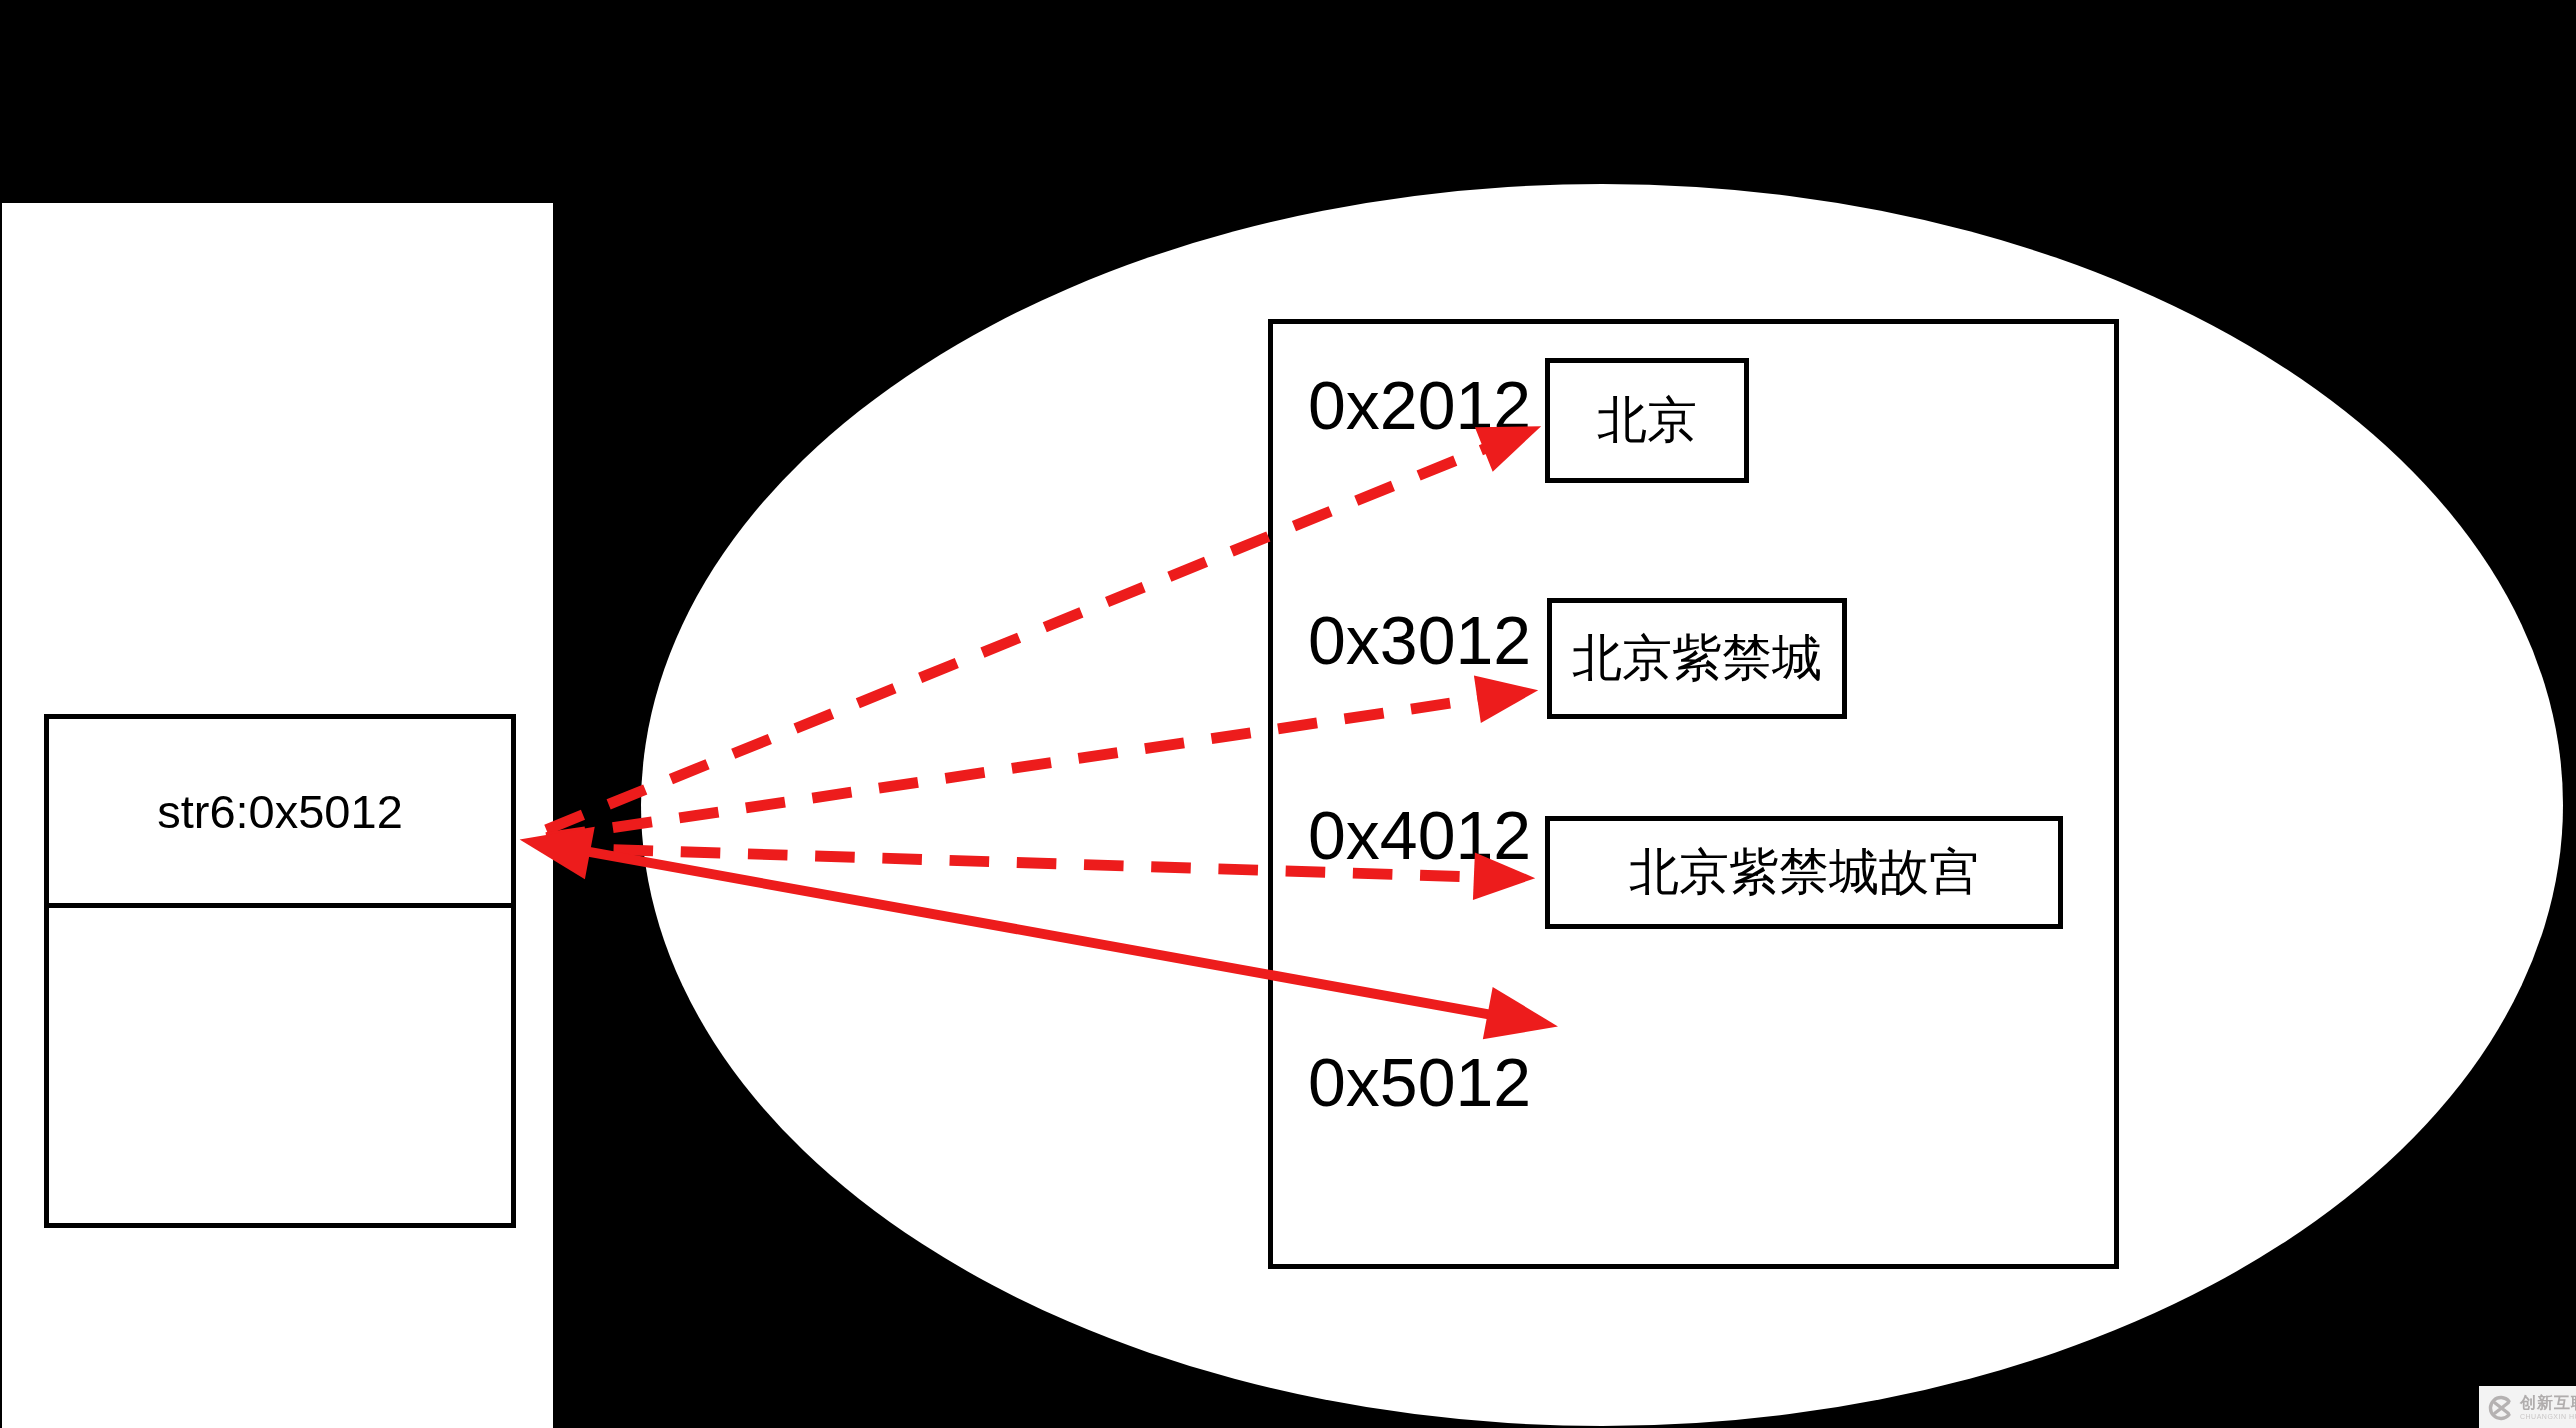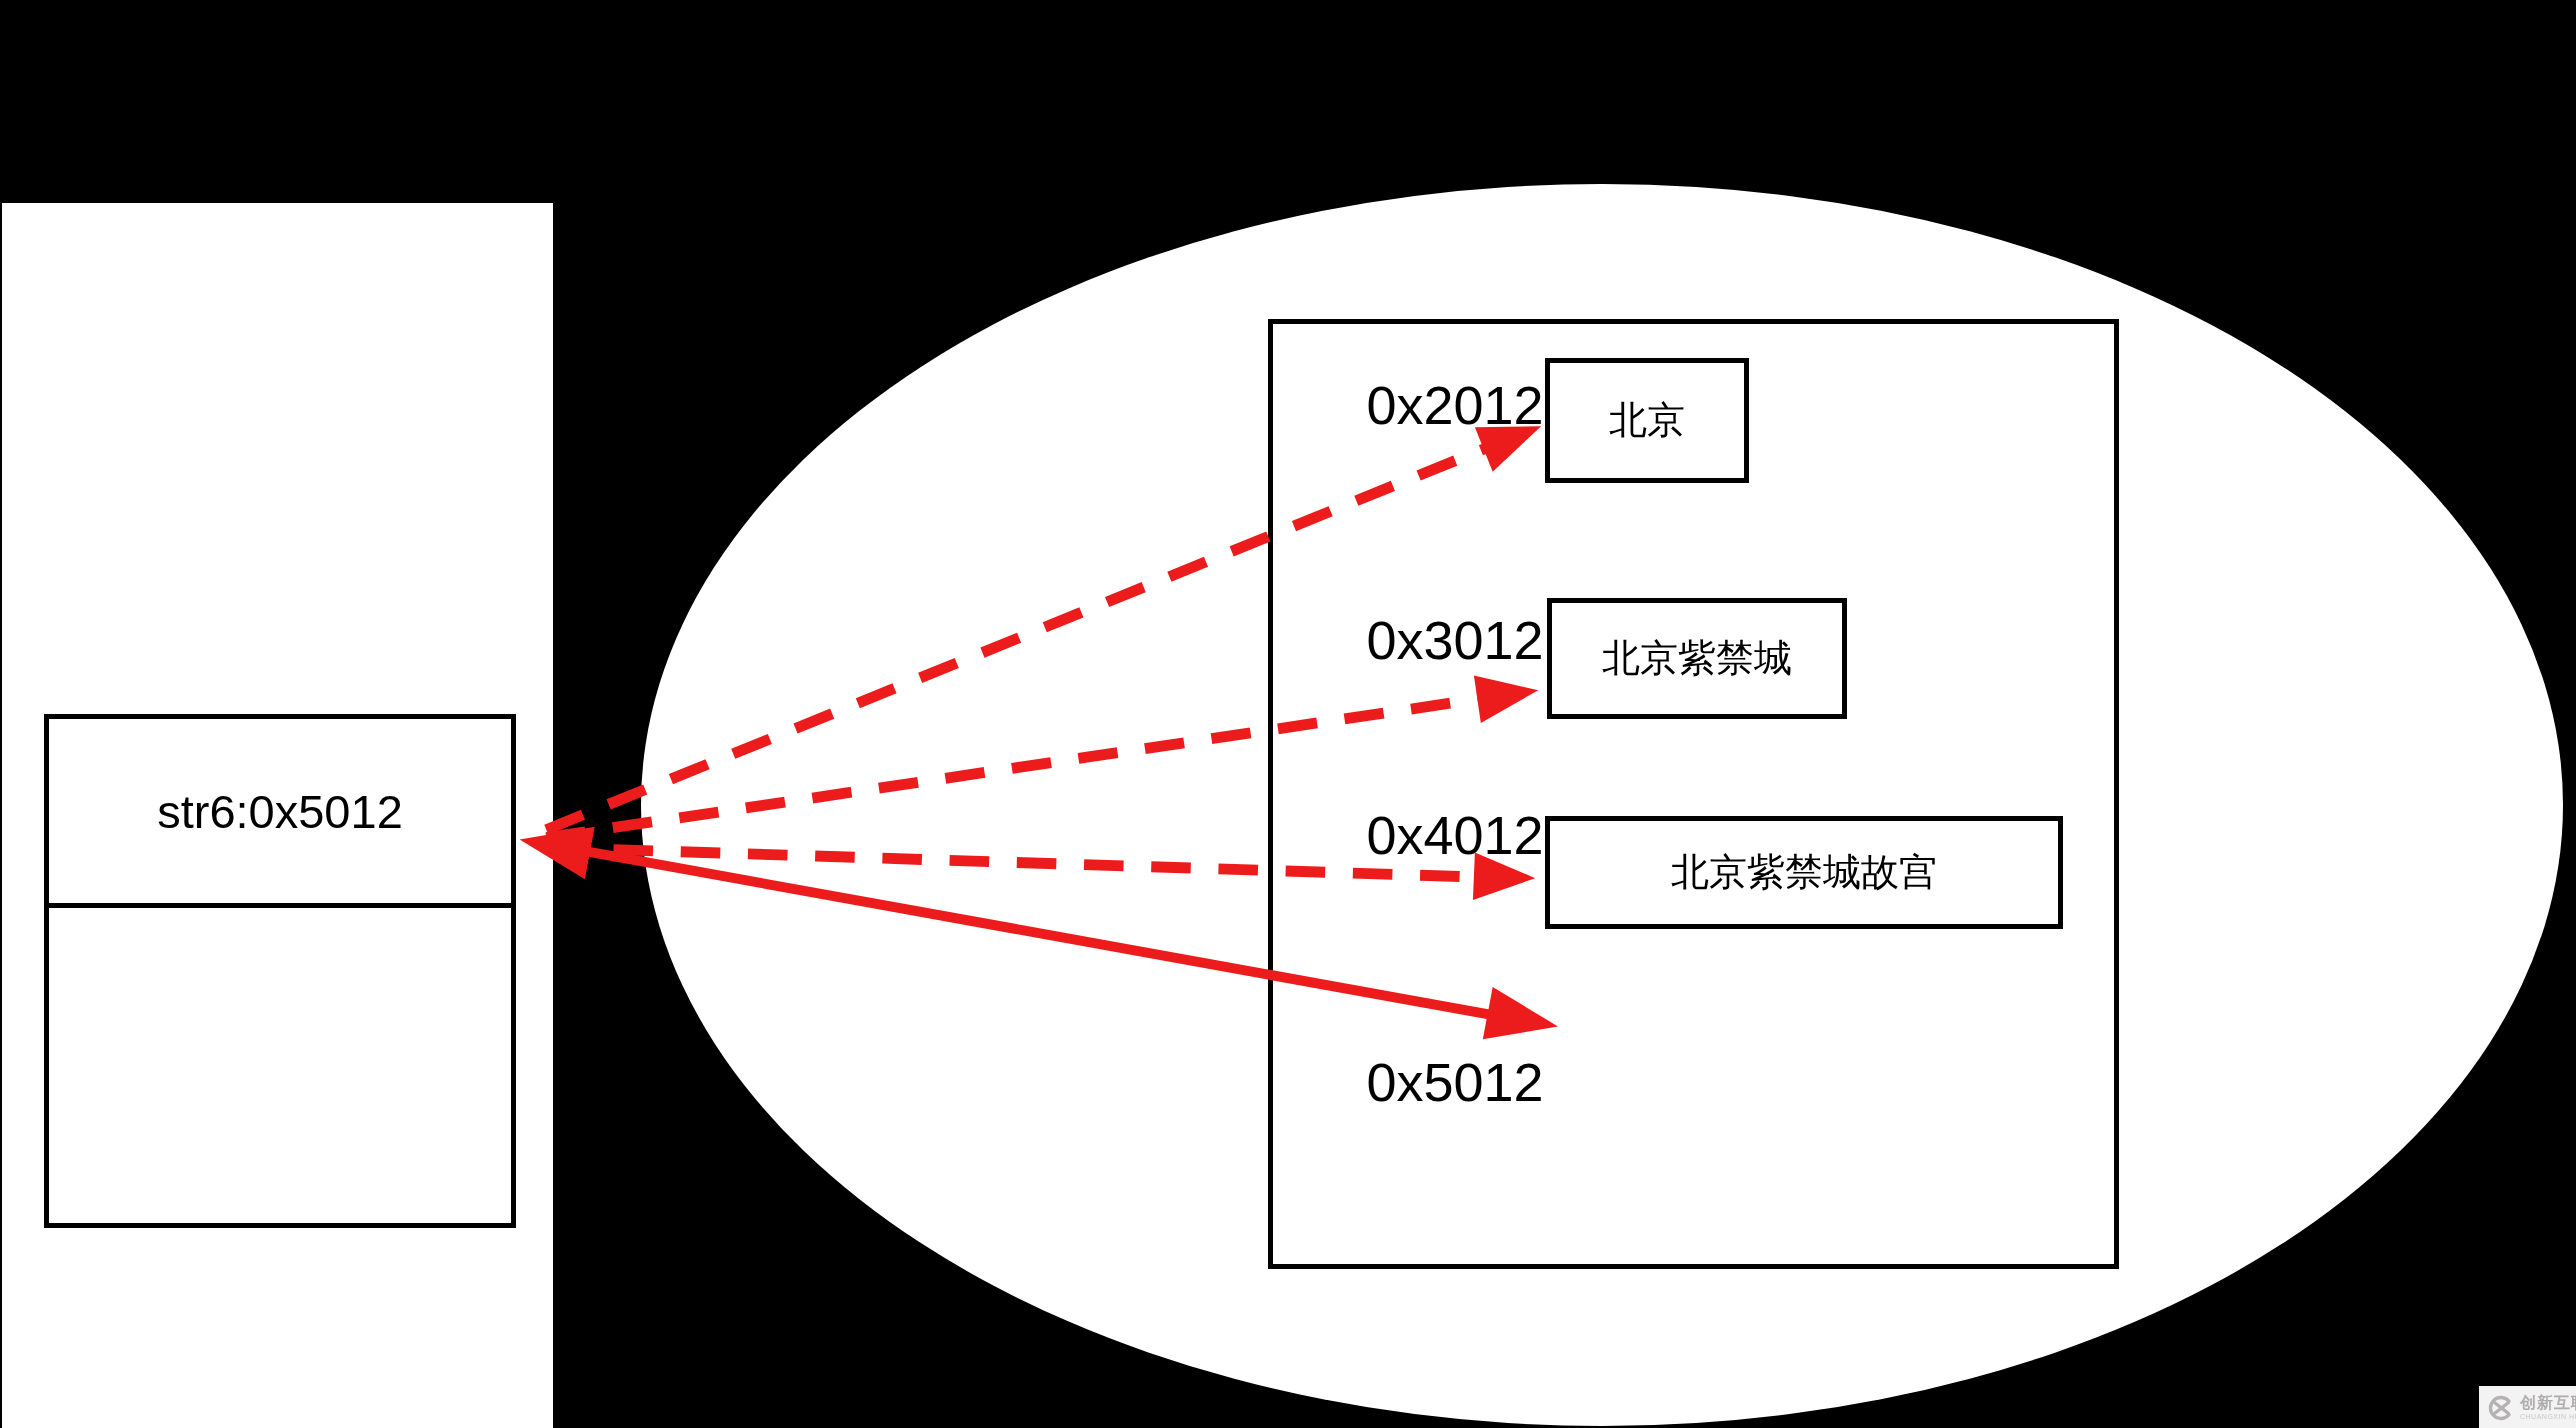--- a/index.html
+++ b/index.html
@@ -62,36 +62,35 @@
     background: #ffffff;
     border: 5px solid #000000;
     box-sizing: border-box;
   }
 
   .addr-label {
     position: absolute;
     left: 1308px;
     width: 208px; height: 69px;
     line-height: 69px;
-    font-size: 54px; color: #000000;
-    text-align: center;
-    margin-left: 43px;
+    font-size: 68px; color: #000000;
+    text-align: left;
   }
   .lbl-1 { top: 371px; }
   .lbl-2 { top: 606px; }
   .lbl-3 { top: 801px; }
   .lbl-4 { top: 1048px; }
 
   .val-box {
     position: absolute;
     background: #ffffff;
     border: 5px solid #000000;
     box-sizing: border-box;
     display: flex; align-items: center; justify-content: center;
-    font-size: 38px; color: #000000;
+    font-size: 50px; color: #000000;
     white-space: nowrap;
   }
   .box-1 { left: 1545px; top: 358px; width: 204px; height: 125px; }
   .box-2 { left: 1547px; top: 598px; width: 300px; height: 121px; }
   .box-3 { left: 1545px; top: 816px; width: 518px; height: 113px; }
   .box-4 { left: 1545px; top: 1019px; width: 529px; height: 117px; }
 
   
   .arrows-svg {
     position: absolute;

